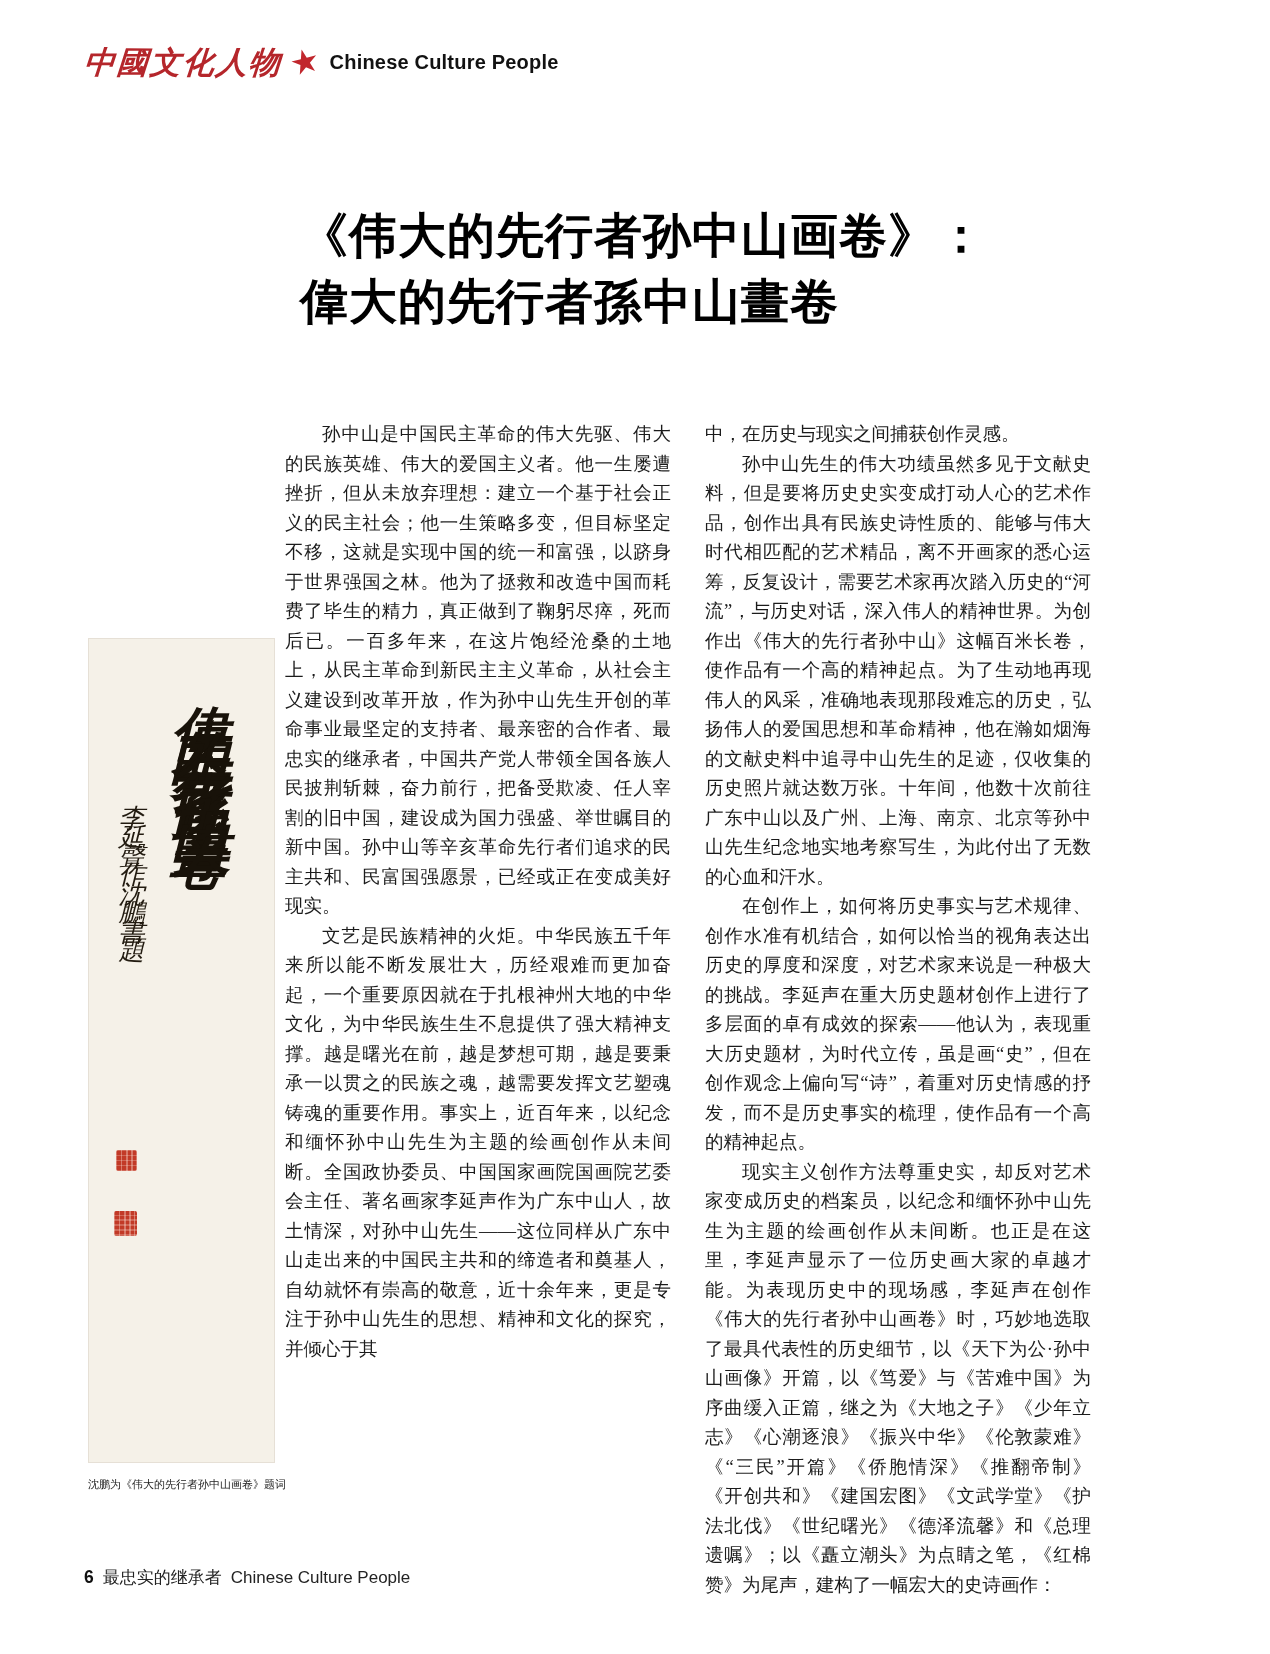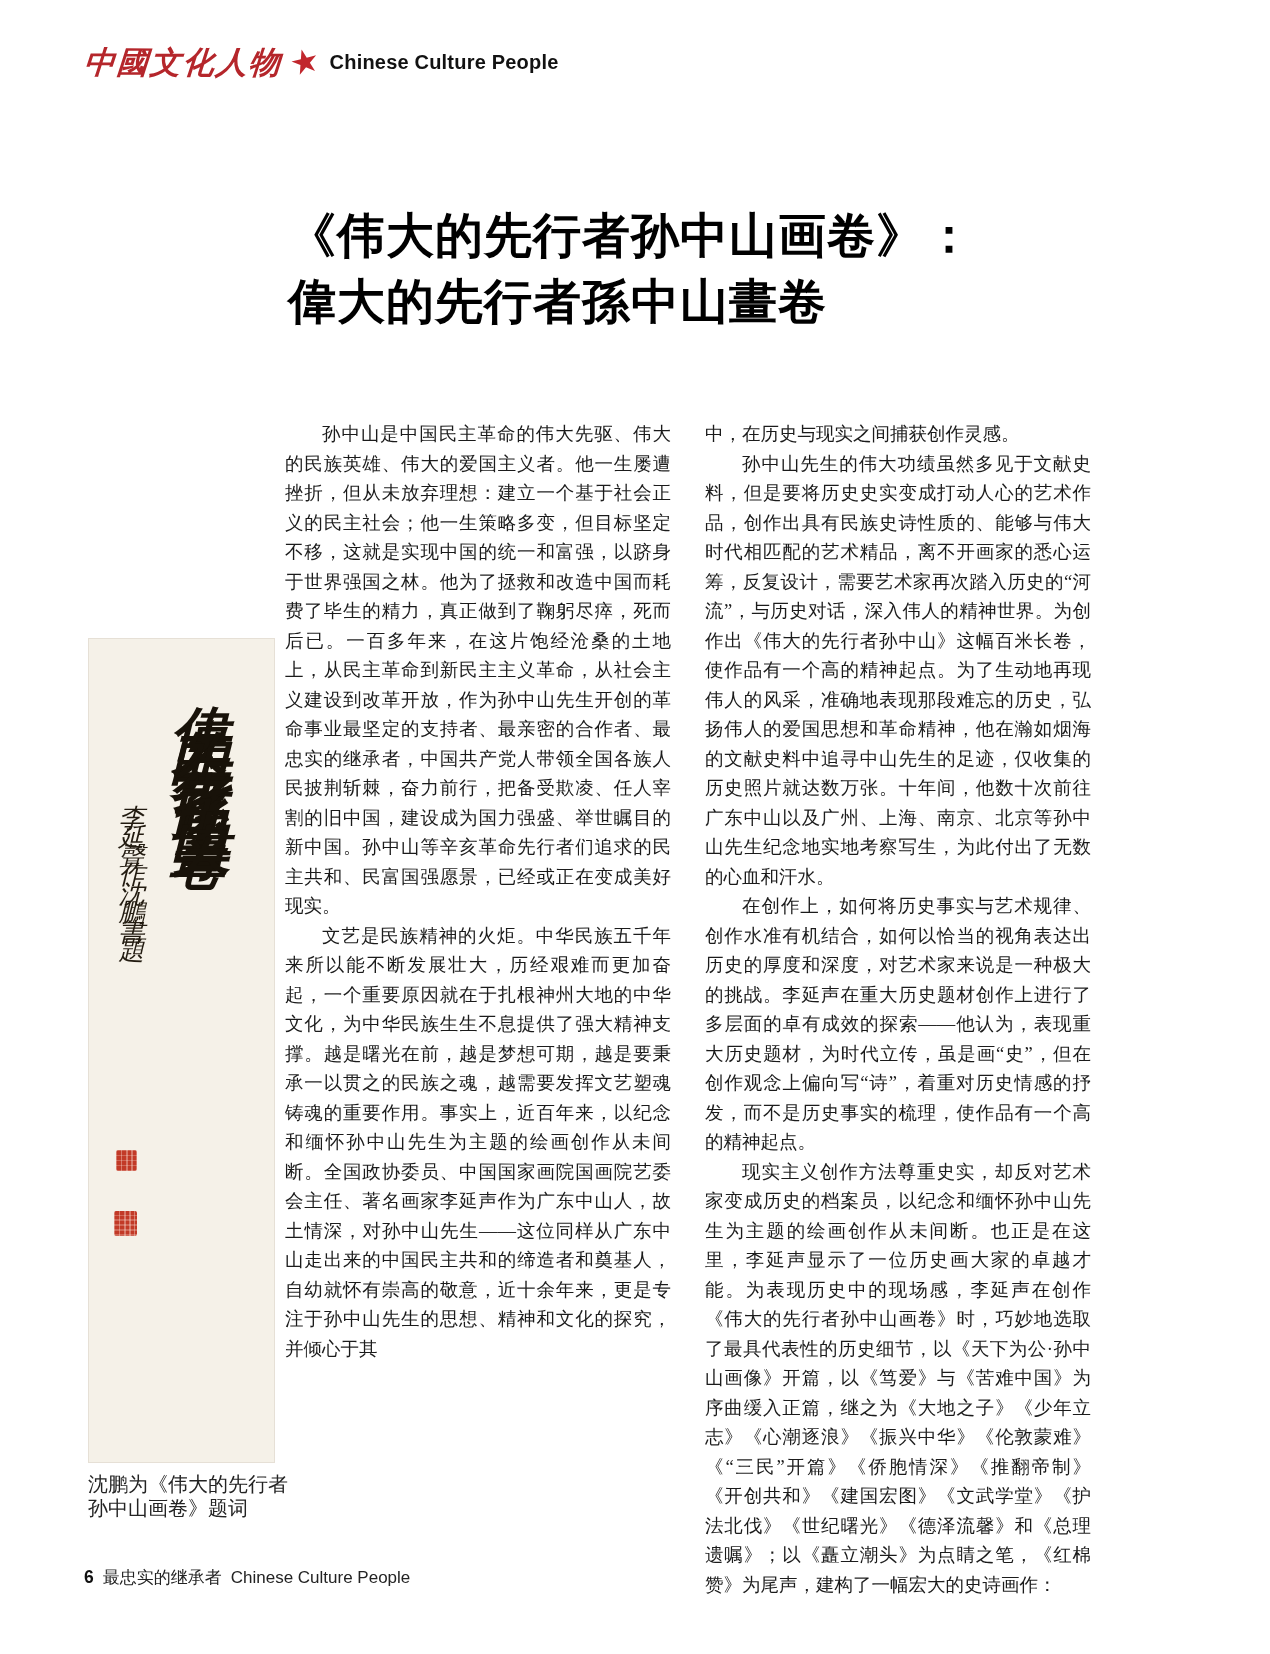--- a/index.html
+++ b/index.html
@@ -19,21 +19,21 @@
     color:#c1272d; font-size:33px; line-height:1; margin:0 10px 0 8px;
     display:inline-block; transform:rotate(-14deg);
   }
   .logo-en {
     color:#121212; font-size:20px; font-weight:700; letter-spacing:0.2px;
     font-family:"Liberation Sans","DejaVu Sans",sans-serif;
   }
 
   
   .headline {
-    position:absolute; left:288px; top:203px; width:740px;
+    position:absolute; left:300px; top:203px; width:740px;
     font-size:48px; line-height:66px; font-weight:bold; color:#000;
     letter-spacing:1px;
   }
 
   
   .artwork {
     position:absolute; left:88px; top:638px; width:187px; height:825px;
     background:#f5f1e8; box-shadow: inset 0 0 0 1px rgba(120,110,90,0.12);
   }
   .art-main {
@@ -53,21 +53,21 @@
     background-image:
       repeating-linear-gradient(90deg, rgba(255,240,230,0.35) 0 1.5px, transparent 1.5px 5px),
       repeating-linear-gradient(0deg, rgba(255,240,230,0.25) 0 1.5px, transparent 1.5px 5px);
   }
   .seal-1 { left:28px; top:512px; width:21px; height:21px; }
   .seal-2 { left:26px; top:573px; width:23px; height:25px; }
 
   .art-caption {
     position:absolute; left:88px; top:1472px; width:206px;
     font-family:"Liberation Sans","DejaVu Sans",sans-serif;
-    font-size:20px; line-height:24px; color:#232323;
+    font-size:11px; line-height:24px; color:#232323;
   }
 
   
   .col {
     position:absolute; top:420px; width:386px;
     font-size:18.5px; line-height:29.5px; color:#1b1b1b;
     text-align:justify;
   }
   .col-left  { left:285px; }
   .col-right { left:705px; }

